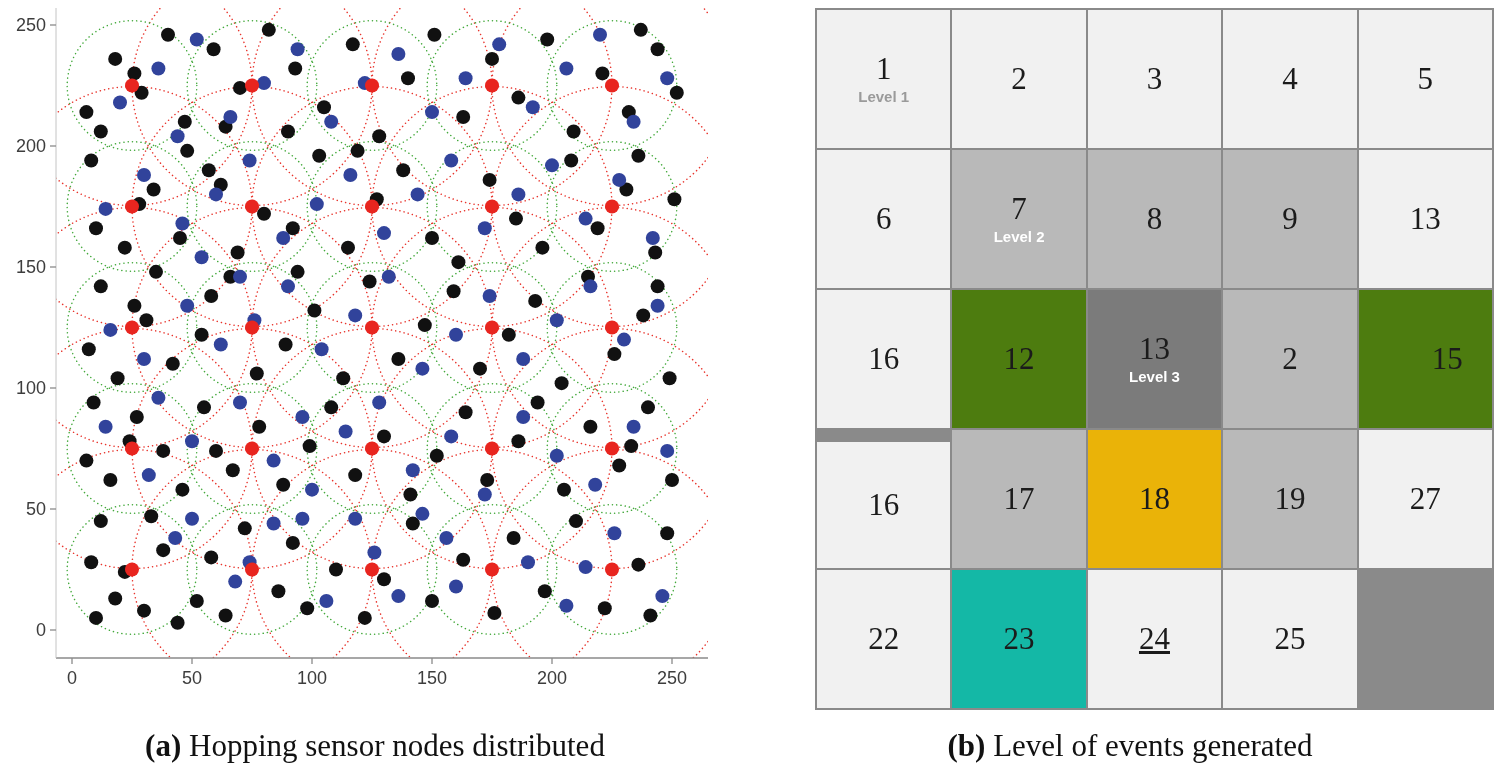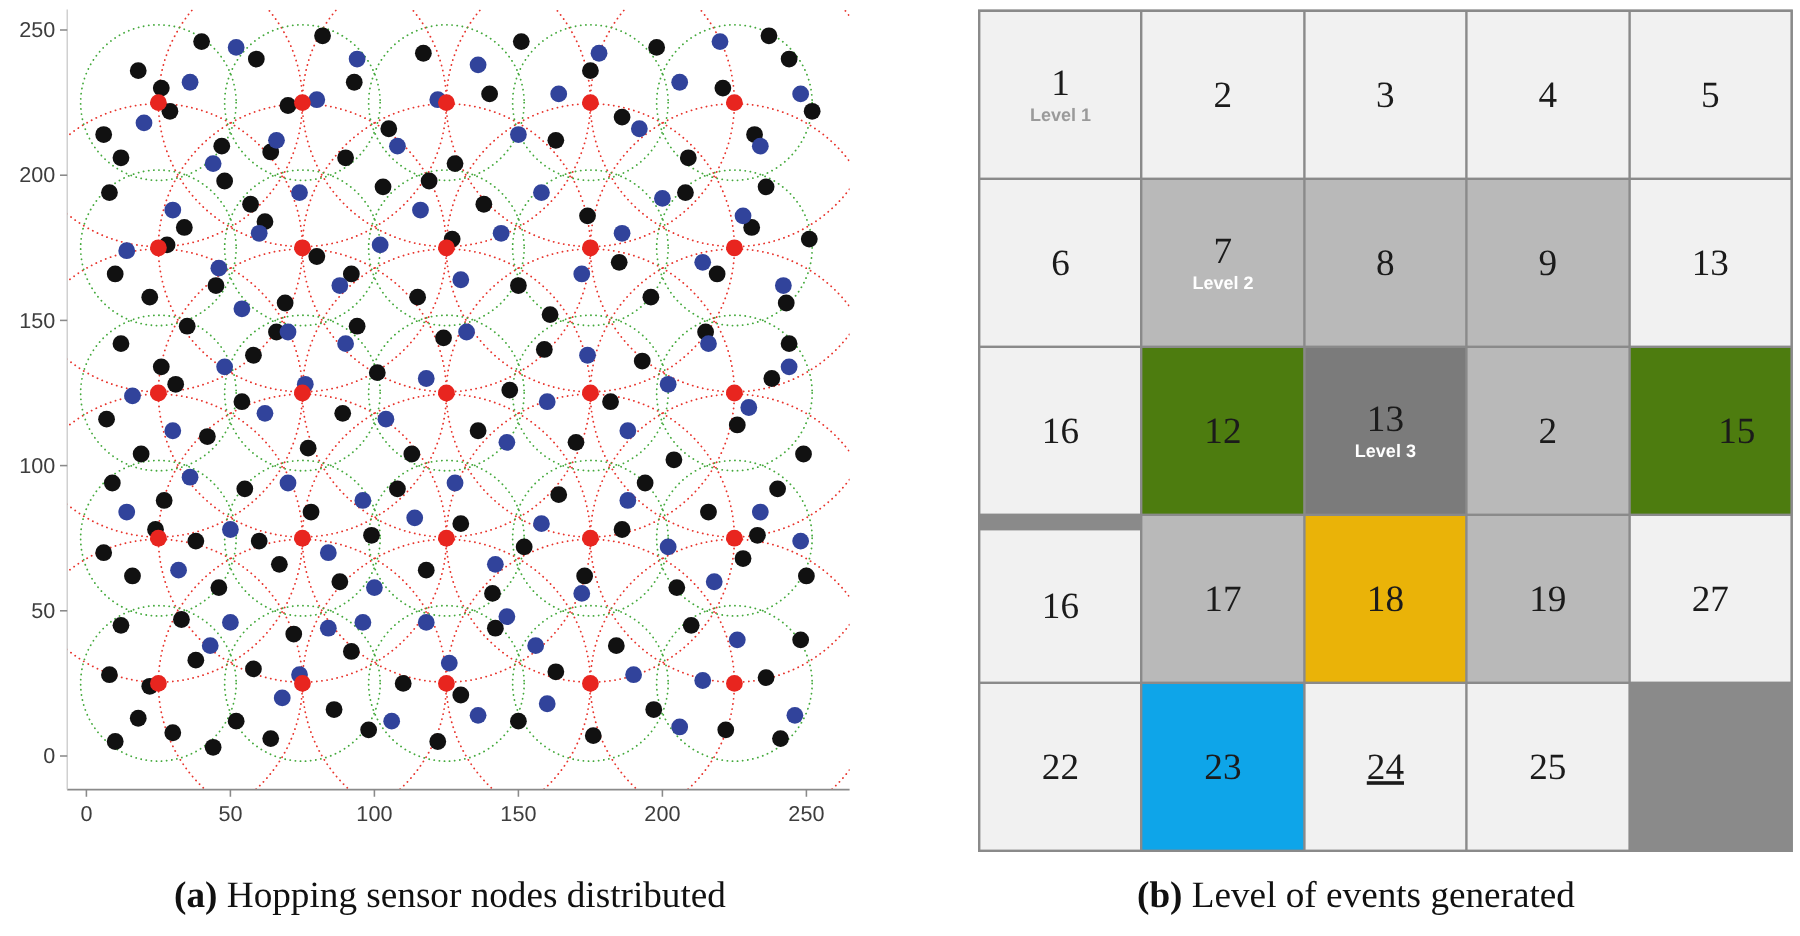--- a/index.html
+++ b/index.html
@@ -426,21 +426,21 @@
     </div>
     <div class="cell" style="background: rgb(185, 185, 185);">
       <span>19</span>
     </div>
     <div class="cell" style="background: rgb(241, 241, 241);">
       <span>27</span>
     </div>
     <div class="cell" style="background: rgb(241, 241, 241);">
       <span>22</span>
     </div>
-    <div class="cell" style="background: #0ea5e9;">
+    <div class="cell" style="background: #14b8a6;">
       <span>23</span>
     </div>
     <div class="cell" style="background: rgb(241, 241, 241); text-decoration: underline;">
       <span>24</span>
     </div>
     <div class="cell" style="background: rgb(241, 241, 241);">
       <span>25</span>
     </div>
   </div>
 

